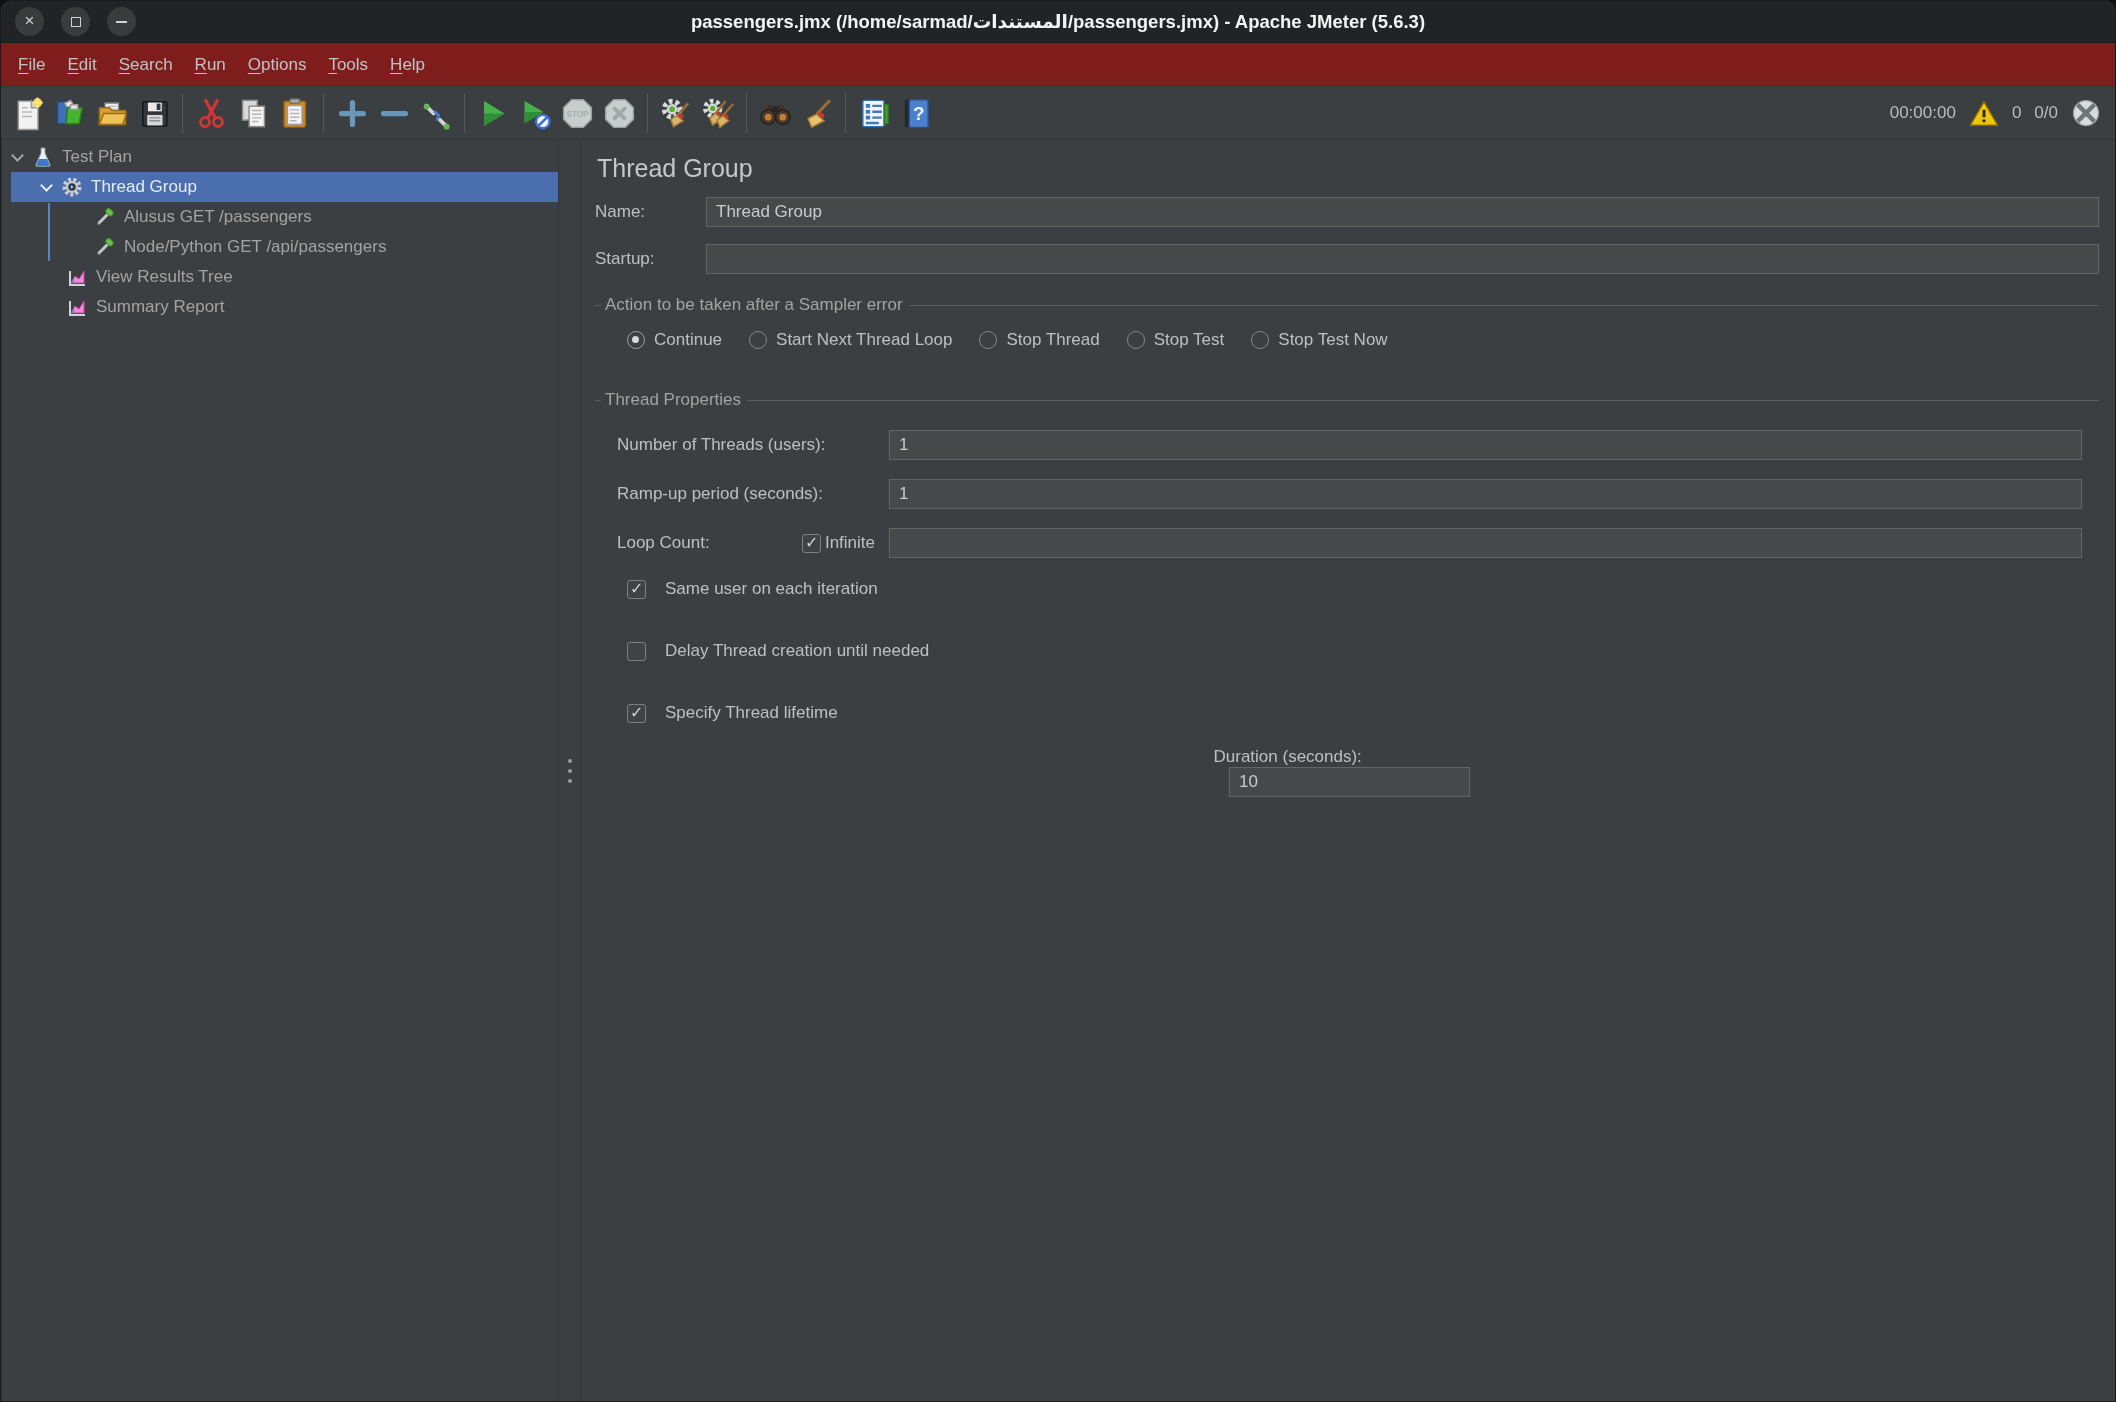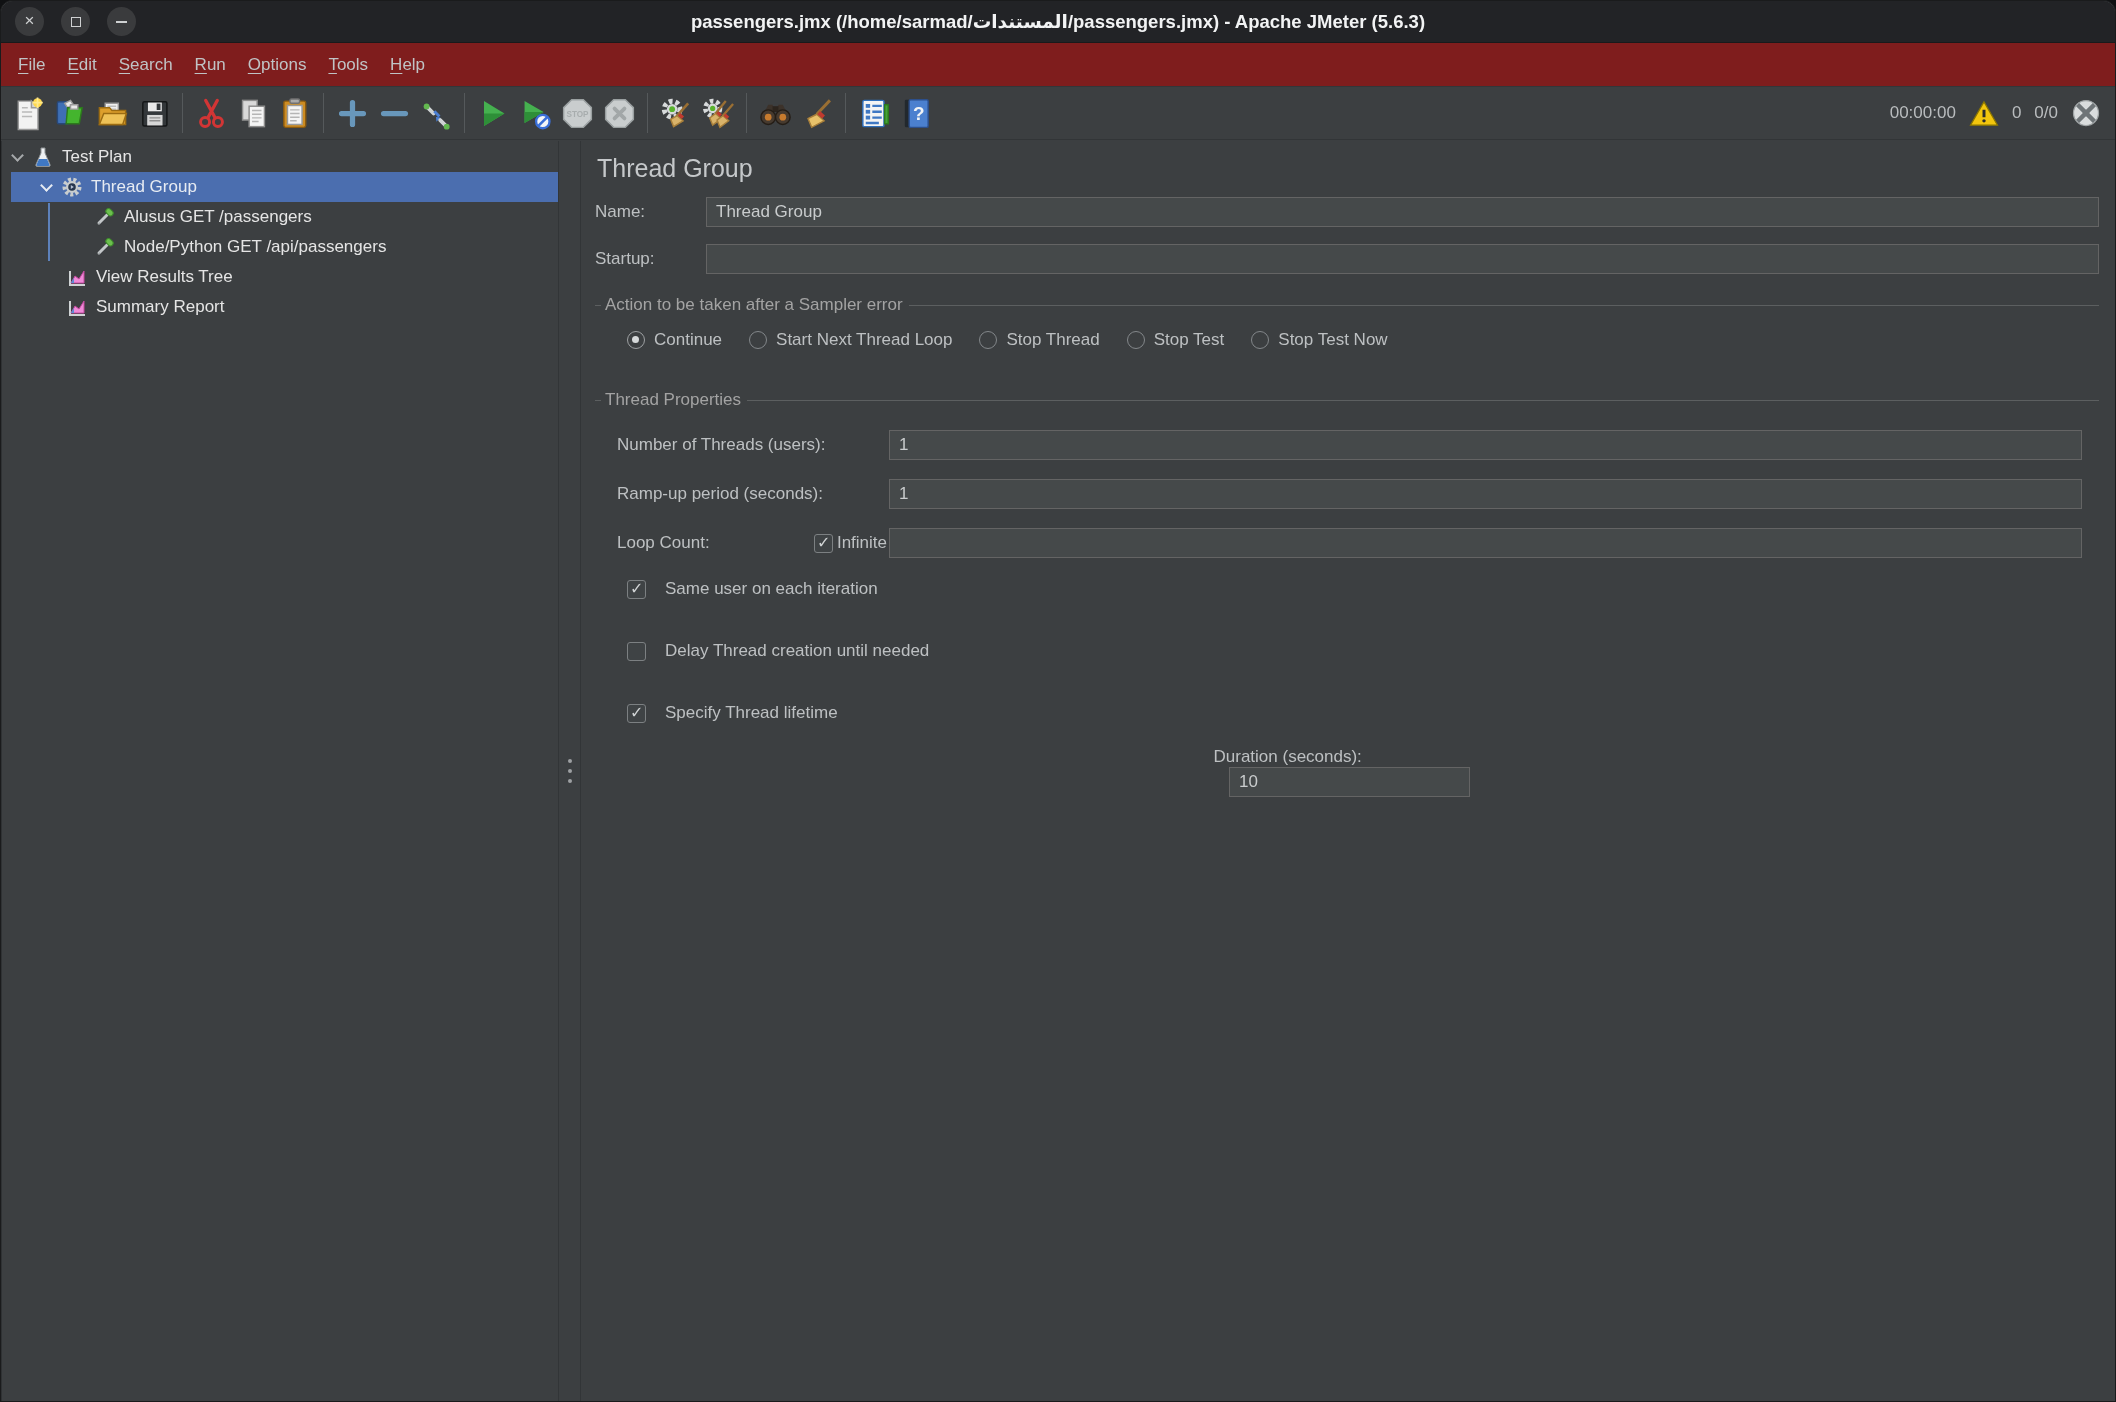--- a/index.html
+++ b/index.html
@@ -39,21 +39,21 @@
   
   .content{position:absolute;top:140px;bottom:0;left:0;right:0;display:flex;}
   .tree-panel{width:557px;position:relative;background:#3c3f41;padding-top:1px;
     border-left:1px solid #2f3234;}
   .splitter{width:23px;background:#3c3f41;border-left:1px solid #323537;border-right:1px solid #323537;
     display:flex;align-items:center;justify-content:center;}
   .grip{display:flex;flex-direction:column;gap:6px;}
   .grip i{width:4px;height:4px;border-radius:50%;background:#9da0a2;}
   .main-panel{flex:1;padding:0 0 0 14px;overflow:hidden;}
   
-  .trow{height:30px;display:flex;align-items:center;position:relative;color:#e5e5e5;}
+  .trow{height:30px;display:flex;align-items:center;position:relative;color:#a3a3a3;}
   .trow.selected{background:#4b6eaf;color:#e6ebf2;margin-left:9px;}
   .trow.selected .chev{border-color:#e6ebf2;}
   .indent0{padding-left:8px;}
   .indent1{padding-left:37px;}
   .indent1.selected{padding-left:28px;}
   .indent2{padding-left:91px;}
   .indent1.leaf{padding-left:63px;}
   .chev{width:9px;height:9px;border-right:2px solid #a6a9ab;border-bottom:2px solid #a6a9ab;
     transform:rotate(45deg);margin:-4px 9px 0 3px;flex:0 0 auto;}
   .ticon{width:24px;height:24px;margin-right:7px;flex:0 0 auto;}
@@ -80,21 +80,21 @@
     border-radius:50%;background:#d6d9da;}
   .tp-title{margin-top:40px;}
   .prow{display:flex;align-items:center;margin:19px 33px 0 22px;}
   .prow.first{margin-top:20px;}
   .plabel{width:272px;flex:0 0 auto;display:flex;align-items:center;}
   .pfield{flex:1;}
   .cb{width:19px;height:19px;border:1.6px solid #7c8082;border-radius:3px;position:relative;
     flex:0 0 auto;background:#3f4345;}
   .cb.checked::after{content:"✓";font-family:"DejaVu Sans",sans-serif;color:#d2d5d6;
     position:absolute;left:2px;top:-2px;font-size:16px;}
-  .cb-inline{margin-left:auto;display:flex;align-items:center;gap:4px;margin-right:2px;}
+  .cb-inline{margin-left:auto;display:flex;align-items:center;gap:4px;margin-right:14px;}
   .check-row{display:flex;align-items:center;gap:19px;margin:16px 0 0 32px;height:30px;}
   .check-row.gap{margin-top:32px;}
   .dur-row{margin-top:19px;flex-direction:column;}
 </style>
 </head>
 <body>
 
 <div class="window">
 
   <div class="titlebar">

